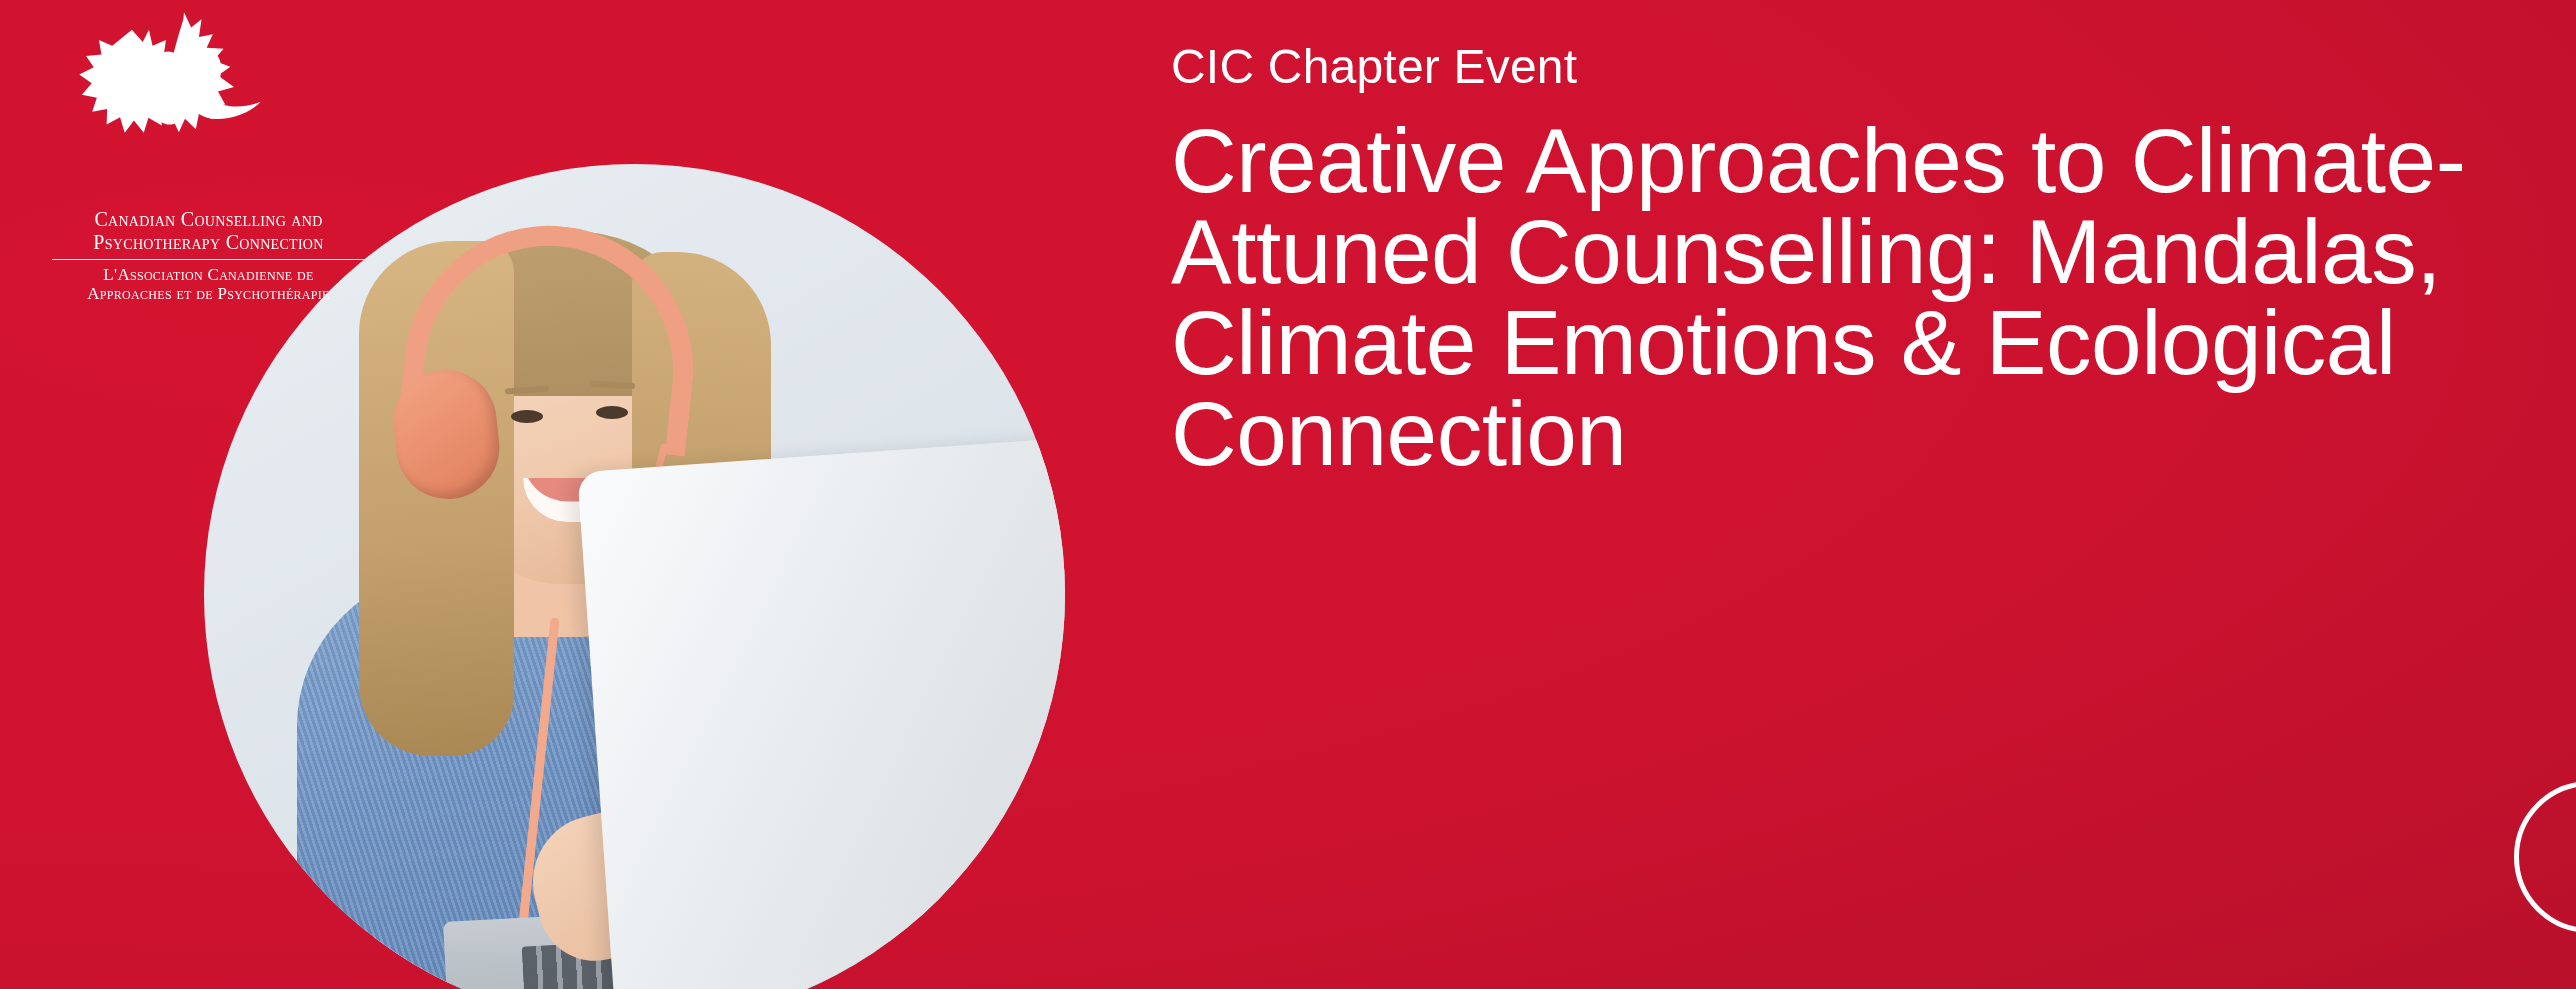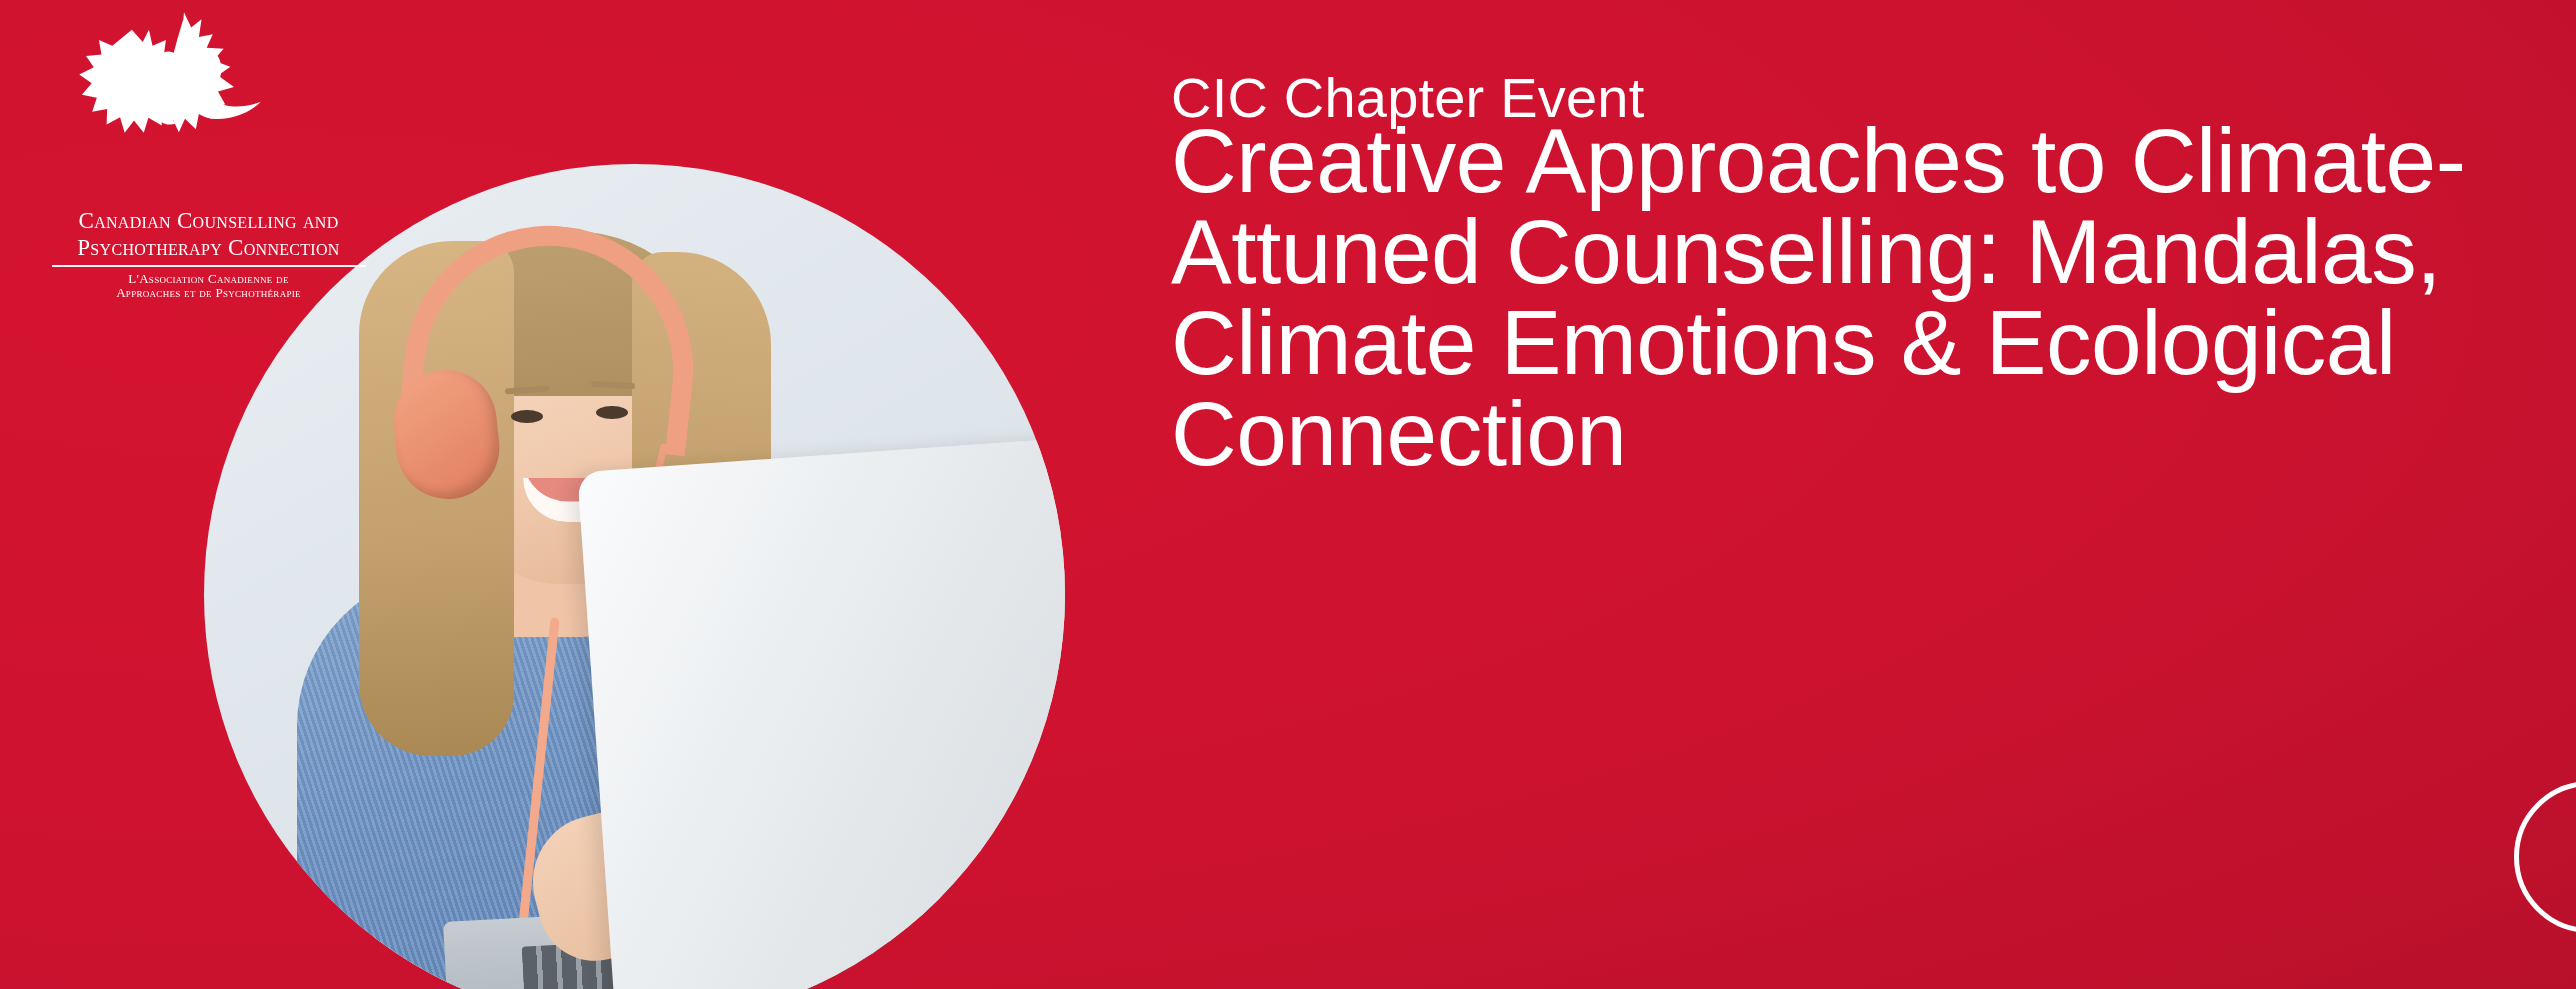--- a/index.html
+++ b/index.html
@@ -28,26 +28,26 @@
   }
   .logo-mark { width:232px; height:196px; display:block; margin-left:41px; }
   .logo-text {
     margin-top:3.1px;
     text-align:center;
     color:#FFFFFF;
     font-family:"Liberation Serif", serif;
     font-variant:small-caps;
     line-height:1.14;
   }
-  .logo-text .en { font-size:23px; letter-spacing:0.3px; }
+  .logo-text .en { font-size:20px; letter-spacing:0.3px; }
   .logo-rule {
     height:1.5px; background:#FFFFFF;
     margin:4.6px auto 4.6px; width:314px; opacity:0.95;
   }
-  .logo-text .fr { font-size:13px; letter-spacing:0.3px; }
+  .logo-text .fr { font-size:17px; letter-spacing:0.3px; }
 
   
   .photo-circle {
     position:absolute;
     left:204px; top:164px;
     width:861px; height:861px;
     border-radius:50%;
     overflow:hidden;
     z-index:4;
   }
@@ -166,23 +166,23 @@
   }
   .ph-soft { position:absolute; inset:0; background:radial-gradient(circle at 40% 42%, rgba(255,255,255,0) 56%, rgba(255,255,255,0.06) 100%); }
 
   
   .content {
     position:absolute; left:1171px; top:0;
     width:2267px; height:989px;
     z-index:7;
   }
   .eyebrow {
-    position:absolute; left:0; top:65px;
-    color:#FFFFFF;
-    font-size:56px;
+    position:absolute; left:0; top:39px;
+    color:#FFFFFF;
+    font-size:48px;
     font-weight:300;
     letter-spacing:0.2px;
     white-space:nowrap;
   }
   .headline {
     position:absolute; left:0; top:115px;
     width:2179px;
     color:#FFFFFF;
     font-size:91px;
     font-weight:300;

